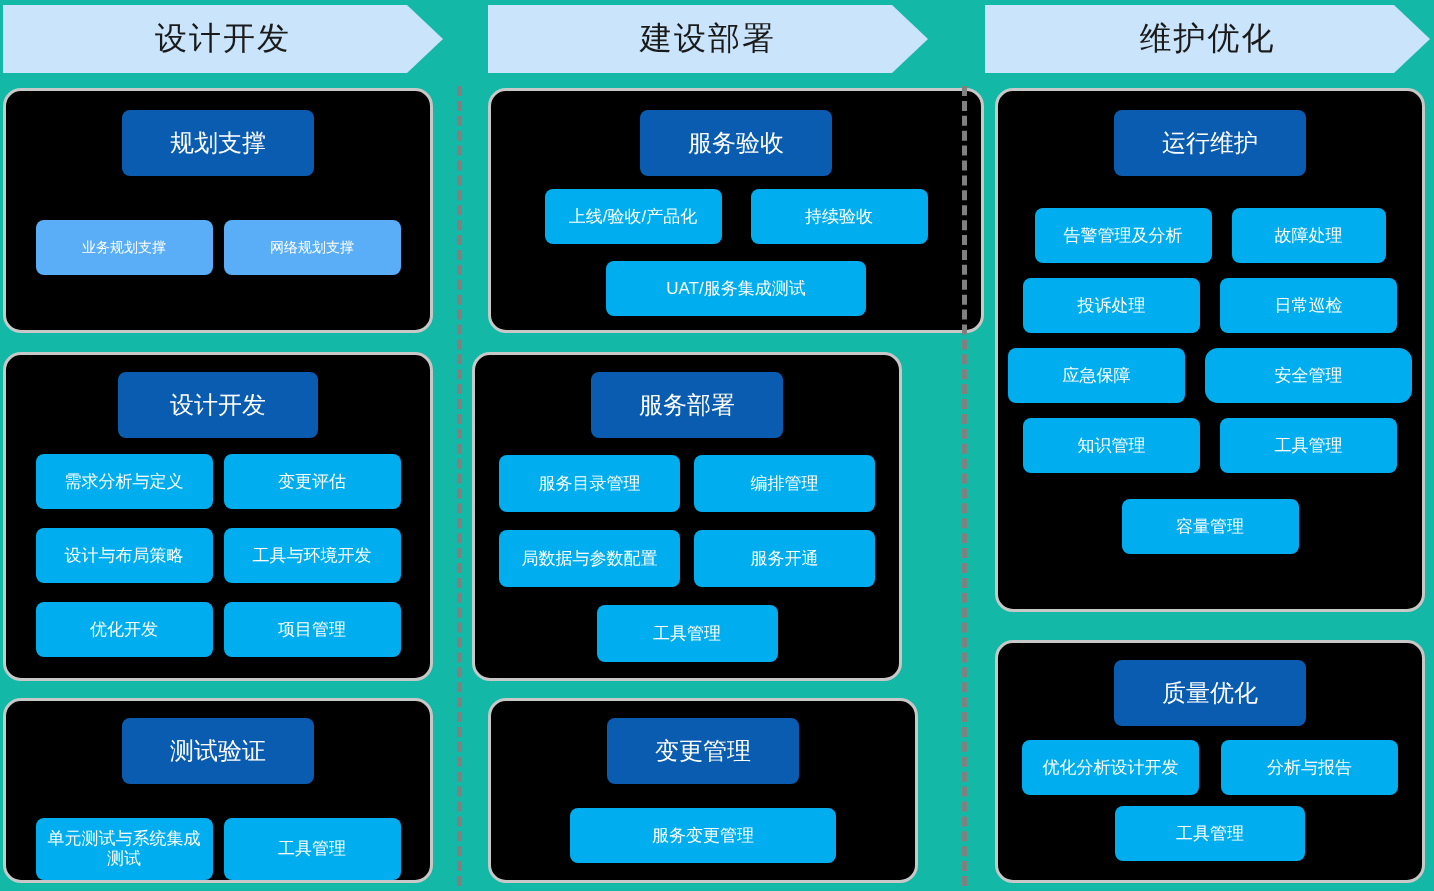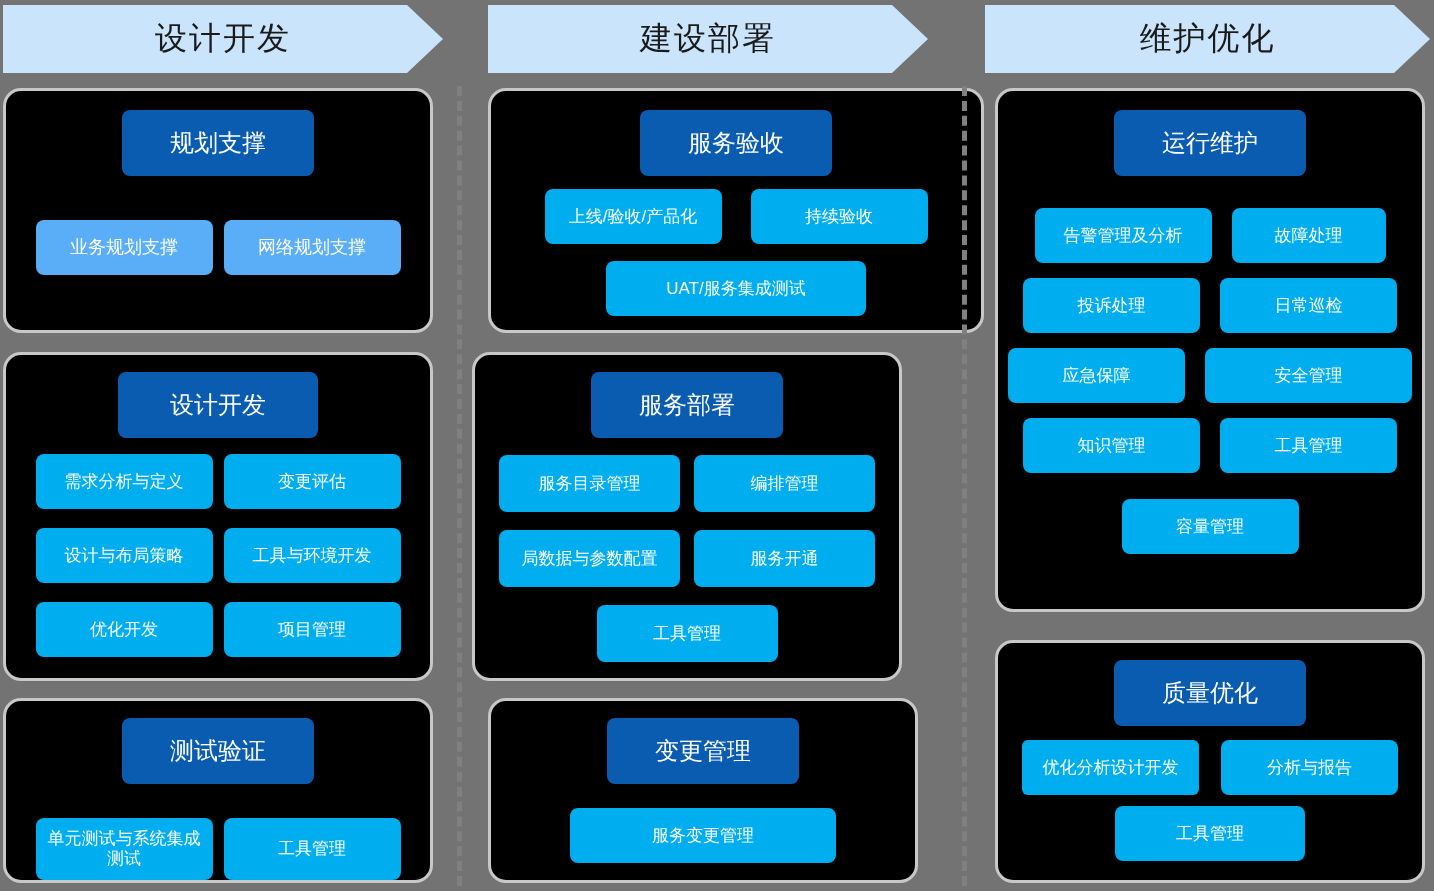--- a/index.html
+++ b/index.html
@@ -10,21 +10,21 @@
   body {
     width: 1434px;
     height: 891px;
     font-family: "Liberation Sans", "DejaVu Sans", sans-serif;
     overflow: hidden;
   }
   #stage {
     position: relative;
     width: 1434px;
     height: 891px;
-    background: #737373;
+    background: #14b8a6;
   }
 
   
   .phase-header {
     position: absolute;
     height: 68px;
     background: #c9e4fb;
     display: flex;
     align-items: center;
     justify-content: center;
@@ -62,21 +62,21 @@
   .box.primary {
     background: #0a5cb0;
     font-size: 24px;
   }
   .box.sub {
     background: #00aeef;
     font-size: 17px;
   }
   .box.sub-light {
     background: #5aaef8;
-    font-size: 18px;
+    font-size: 14px;
   }
 
   
   .row {
     display: flex;
     justify-content: center;
   }
 
   
   .divider {
@@ -238,21 +238,21 @@
         <span>投诉处理</span>
       </div>
       <div class="box sub" style="width:177px; height:55px;">
         <span>日常巡检</span>
       </div>
     </div>
     <div class="row" style="margin-top:15px; gap:20px;">
       <div class="box sub" style="width:177px; height:55px;">
         <span>应急保障</span>
       </div>
-      <div class="box sub" style="width:207px; height:55px;">
+      <div class="box sub" style="width:207px; height:55px;border-radius:13px;">
         <span>安全管理</span>
       </div>
     </div>
     <div class="row" style="margin-top:15px; gap:20px;">
       <div class="box sub" style="width:177px; height:55px;">
         <span>知识管理</span>
       </div>
       <div class="box sub" style="width:177px; height:55px;">
         <span>工具管理</span>
       </div>
@@ -262,21 +262,21 @@
         <span>容量管理</span>
       </div>
     </div>
   </div>
 
   <div class="card" style="left:995px; top:640px; width:430px; height:243px;">
     <div class="box primary" style="margin-top:17px; width:192px; height:66px;">
       <span>质量优化</span>
     </div>
     <div class="row" style="margin-top:14px; gap:22px;">
-      <div class="box sub" style="width:177px; height:55px;border-radius:6px;">
+      <div class="box sub" style="width:177px; height:55px;">
         <span>优化分析设计开发</span>
       </div>
       <div class="box sub" style="width:177px; height:55px;">
         <span>分析与报告</span>
       </div>
     </div>
     <div class="row" style="margin-top:11px;">
       <div class="box sub" style="width:190px; height:55px;">
         <span>工具管理</span>
       </div>

